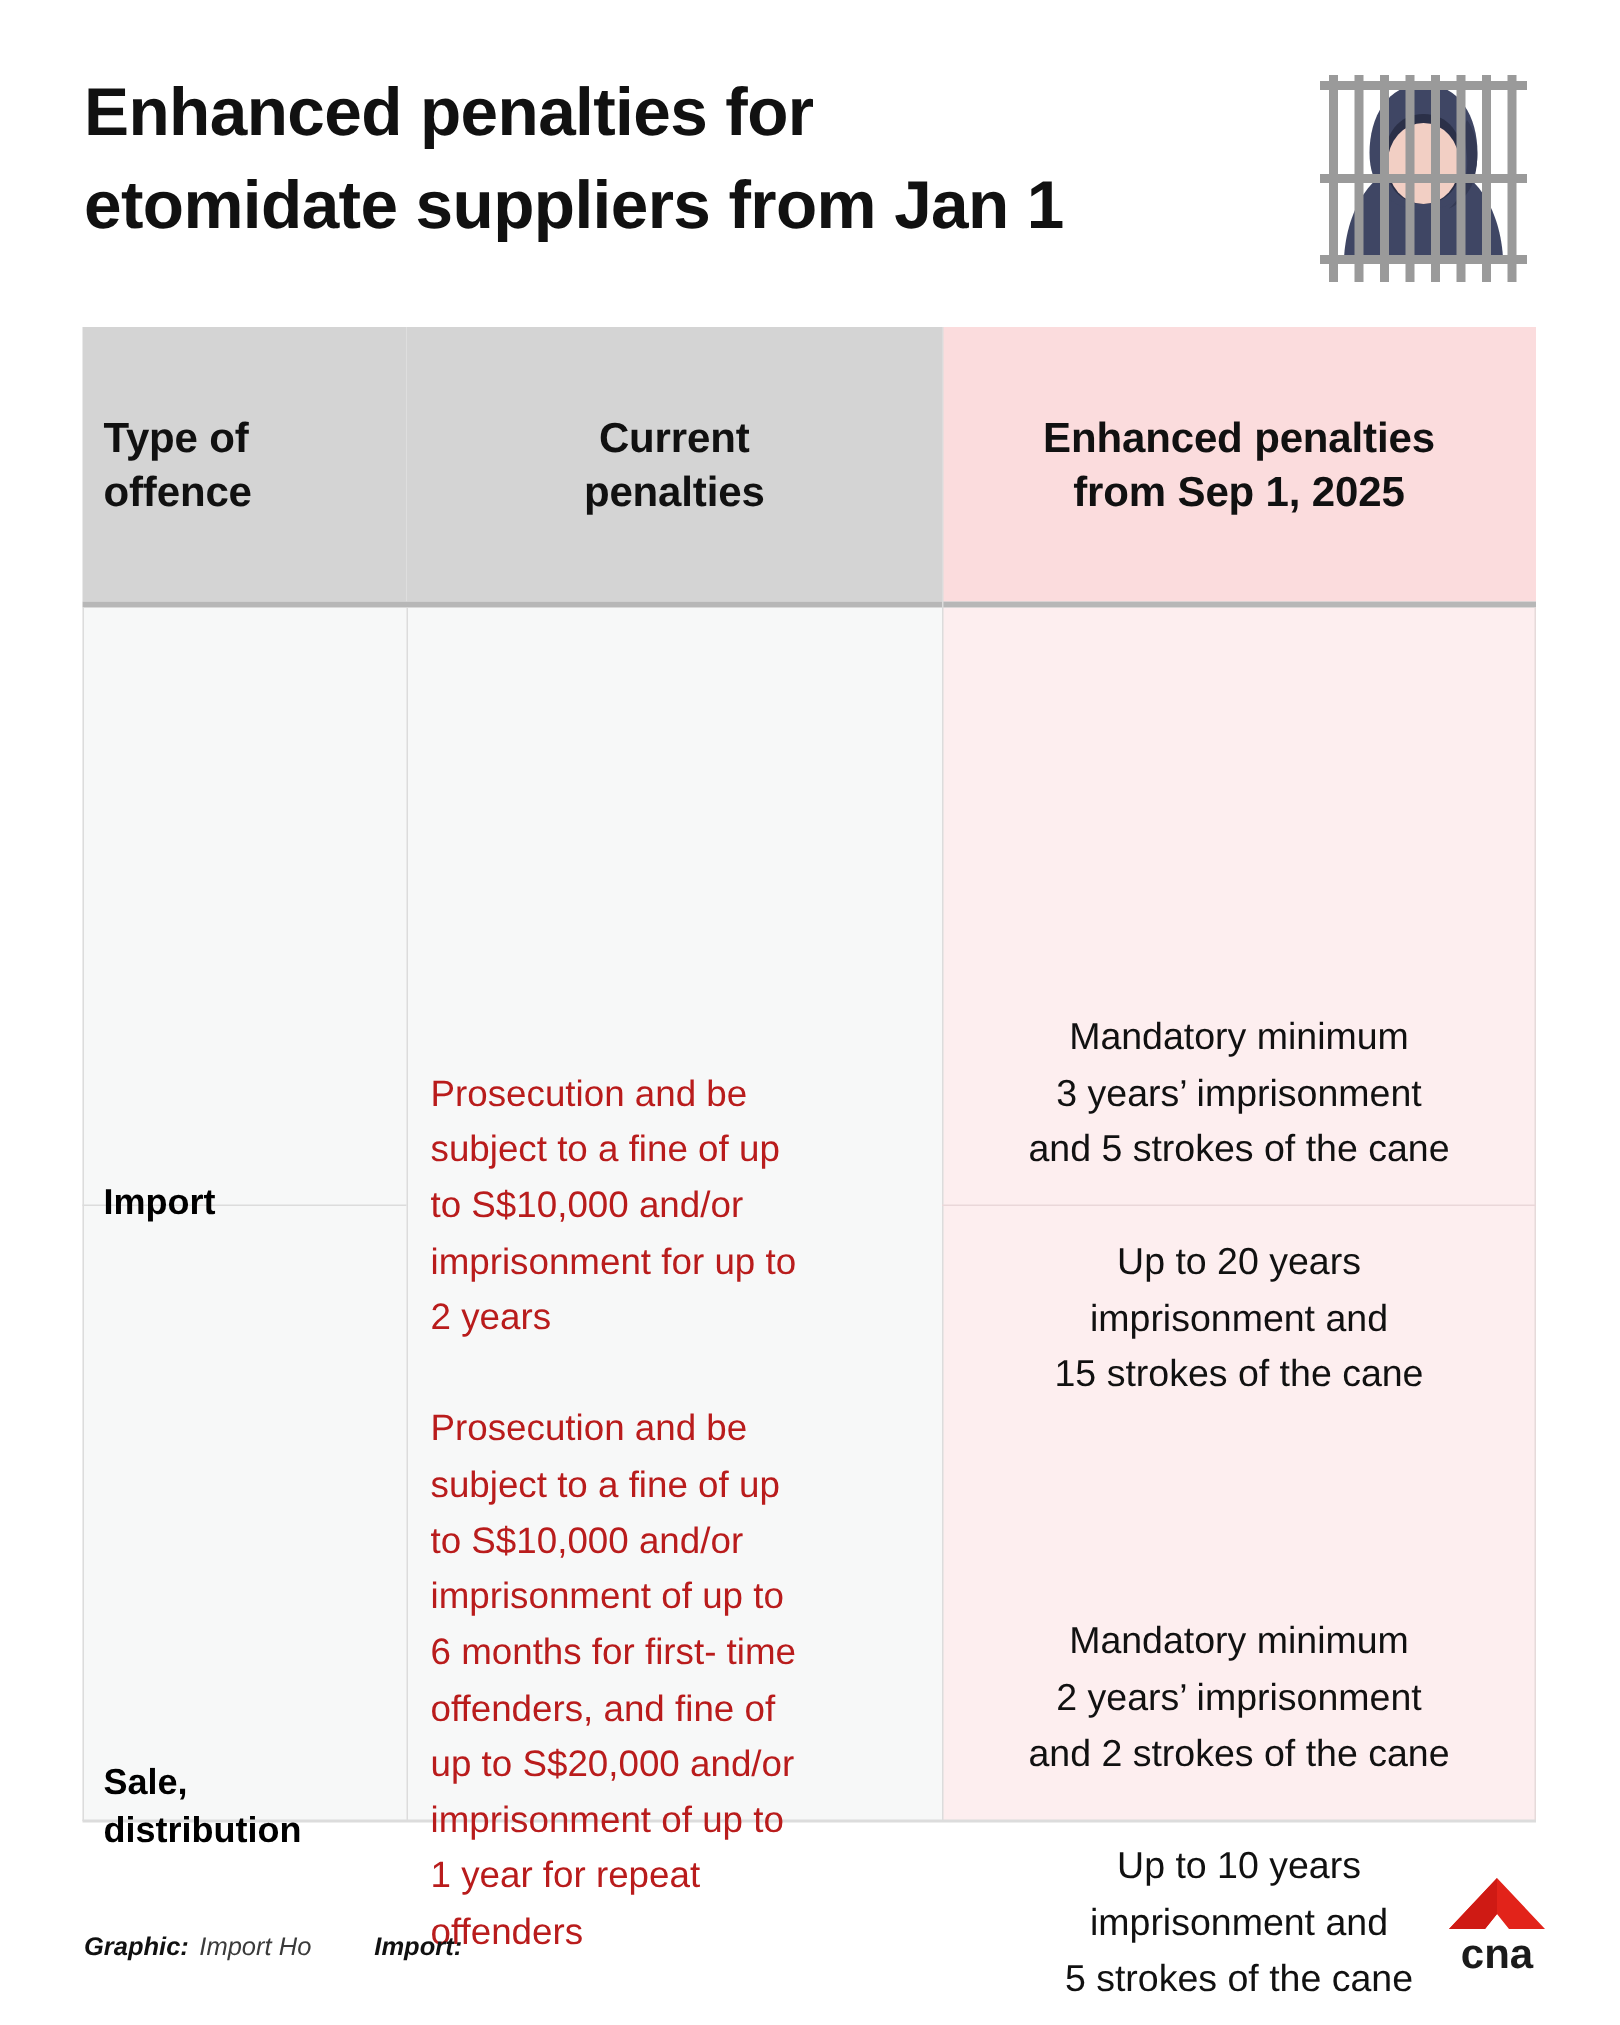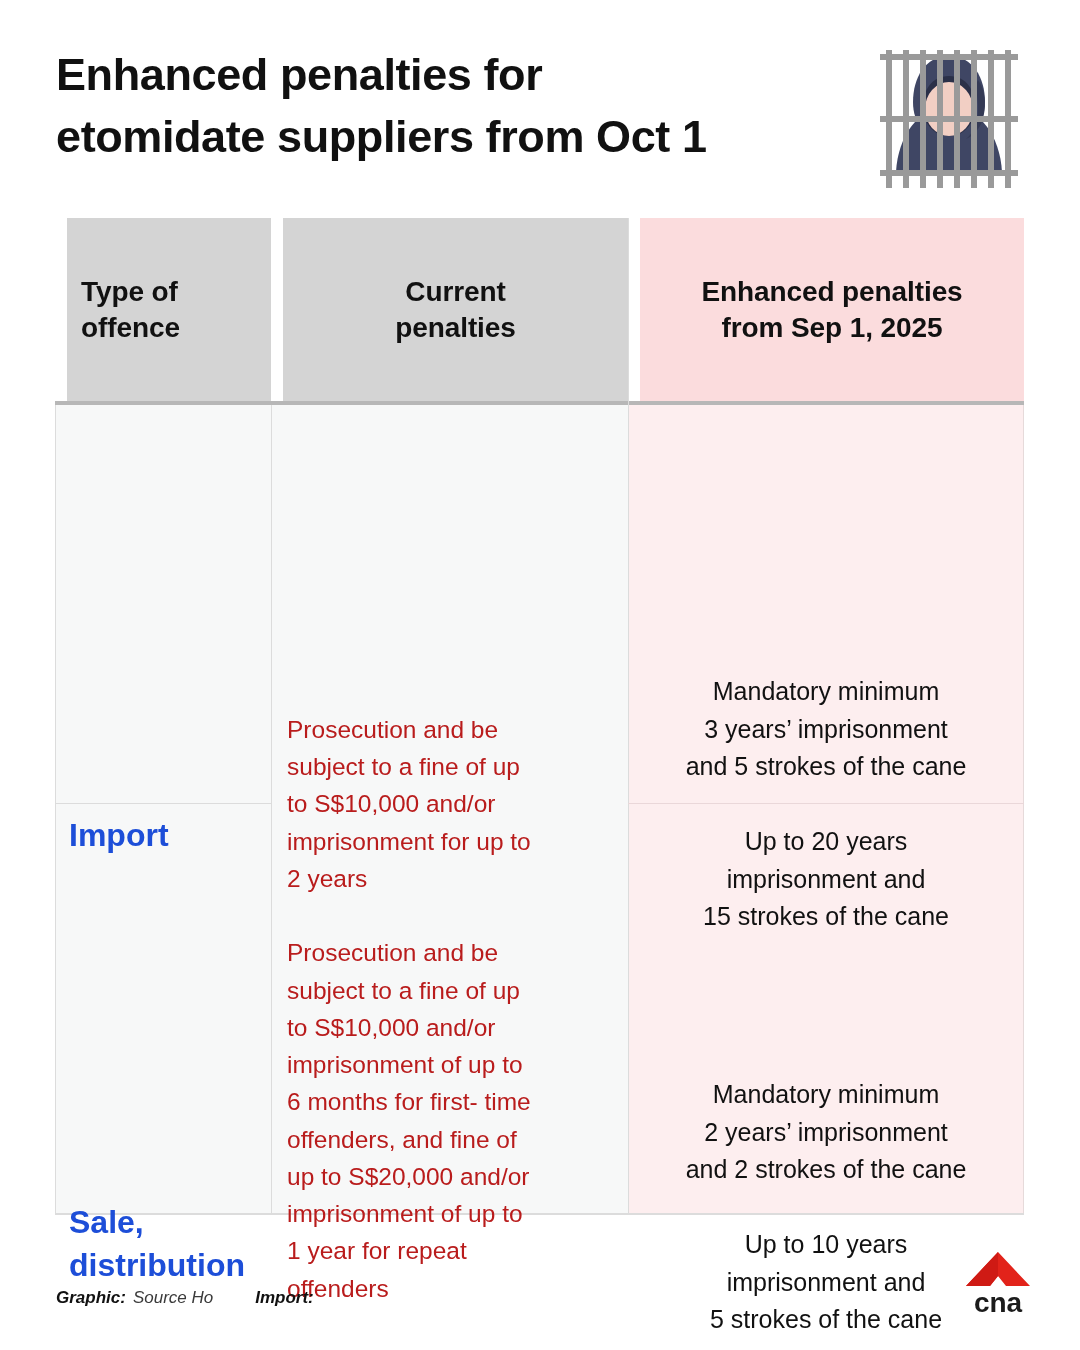--- a/index.html
+++ b/index.html
@@ -78,21 +78,20 @@
     box-sizing: border-box;
     display: flex;
     align-items: center;
     justify-content: center;
     text-align: center;
     font-size: 28px;
     font-weight: 700;
     line-height: 1.28;
     white-space: pre-line;
     letter-spacing: -0.1px;
-    margin-left: 12px;
   }
   .col1 .cell-head, .col2 .cell-head { background: #d4d4d4; }
   .col3 .cell-head { background: #fbdcdd; }
 
   .col1 .cell-head { padding-left: 14px; justify-content: flex-start; text-align: left; }
 
   .head-underline {
     position: absolute;
     left: 0;
     top: 183px;
@@ -152,26 +151,25 @@
     left: 573px; top: 585px;
     width: 396px; height: 1px;
     background: #ead7d9;
   }
 
   
   .offence-label {
     position: absolute;
     left: 14px;
     width: 200px;
-    font-size: 32px;
+    font-size: 24px;
     font-weight: 700;
     line-height: 1.35;
     white-space: pre-line;
-    color: #1d4ed8;
-    margin-top: 28px;
+    color: #000000;
   }
   .offence-import { top: 568px; }
   .offence-sale   { top: 955px; }
 
   .current-text {
     position: absolute;
     left: 232px;
     top: 493px;
     width: 330px;
     font-size: 24.5px;
@@ -225,21 +223,21 @@
     height: 66px;
   }
 </style>
 </head>
 <body>
 
 <div class="page">
 
   <div class="header">
     <div class="title">Enhanced penalties for
-etomidate suppliers from Oct 1</div>
+etomidate suppliers from Jan 1</div>
 
     <div class="prison-icon">
       <svg viewBox="0 0 150 150" width="150" height="150" xmlns="http://www.w3.org/2000/svg">
 
         <g>
 
           <path d="M75 63 C 44 63, 24 92, 22 128 L 128 128 C 126 92, 106 63, 75 63 Z" fill="#3f4664"></path>
 
           <path d="M75 12 C 51 12, 39 34, 39 58 C 39 80, 52 96, 75 96 C 98 96, 111 80, 111 58 C 111 34, 99 12, 75 12 Z" fill="#3f4664"></path>
 
@@ -333,21 +331,21 @@
 
 Up to 10 years
 imprisonment and
 5 strokes of the cane</div>
   </div>
 
   <div class="footer">
     <div class="footer-group">
       <span class="lbl">Graphic:</span>
       <span class="sp"></span>
-      <span class="val">Source Ho</span>
+      <span class="val">Import Ho</span>
     </div>
     <div class="footer-gap"></div>
     <div class="footer-group">
       <span class="lbl">Import:</span>
       <span class="sp"></span>
     </div>
   </div>
 
   <div class="cna-logo">
     <svg viewBox="0 0 72 66" width="72" height="66" xmlns="http://www.w3.org/2000/svg">

